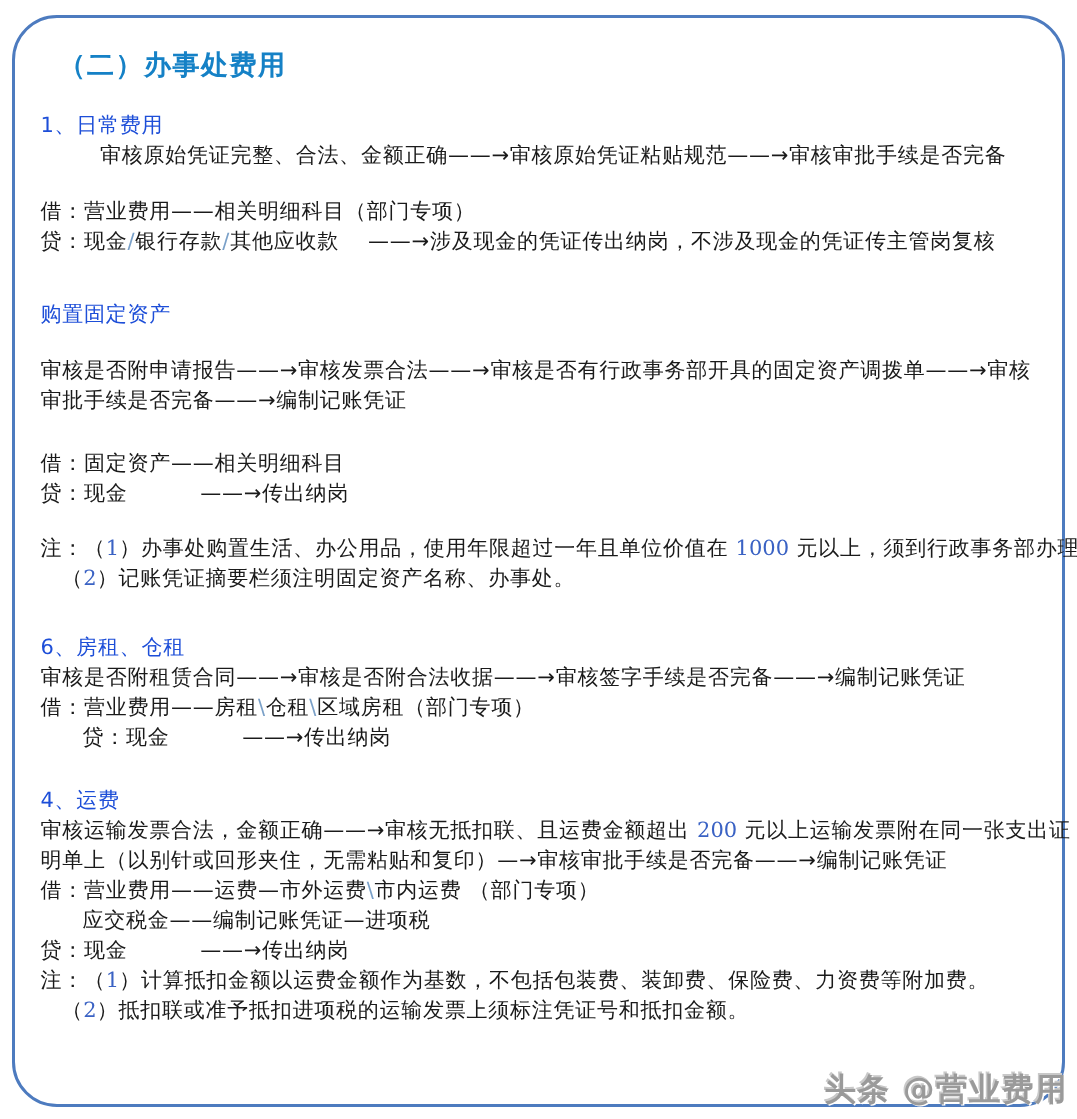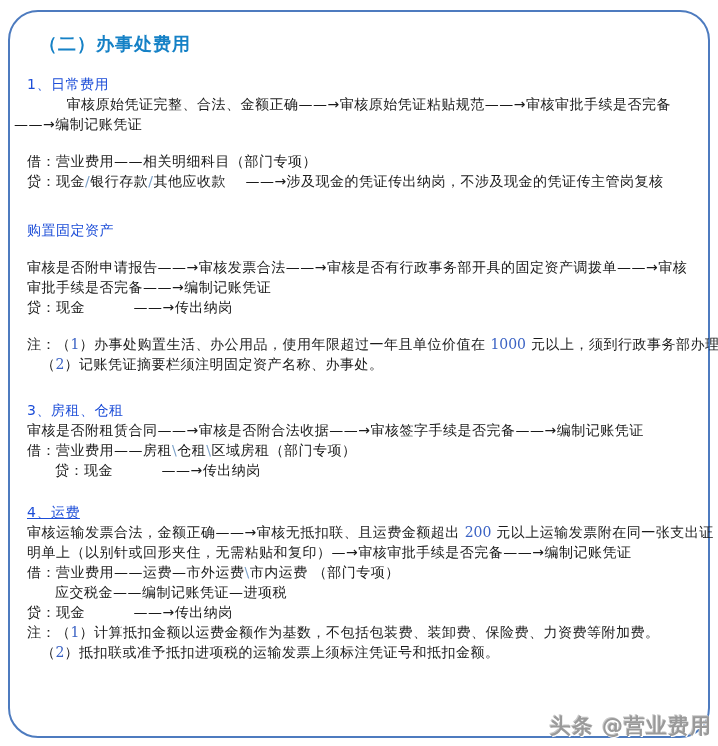--- a/index.html
+++ b/index.html
@@ -18,48 +18,48 @@
   .ind1{padding-left:14px;}
   .num{color:#3a62c4;font-family:"DejaVu Serif","Liberation Serif",serif;letter-spacing:0;}
   .sep{color:#7aa0c8;}
   .mt-h1{margin-top:18px;}
   .mt-entry{margin-top:17px;}
   .mt-s2h{margin-top:29px;}
   .mt-s2flow{margin-top:17px;}
   .mt-s2debit{margin-top:22px;}
   .mt-note{margin-top:17px;}
   .mt-s3h{margin-top:26px;}
-  .mt-s4h{margin-top:22px;text-decoration:underline;}
+  .mt-s4h{margin-top:22px;}
   .watermark{position:absolute;right:6px;bottom:6px;font-size:21px;font-weight:bold;
        color:#9a9a9a;letter-spacing:1px;
        text-shadow:1px 1px 0 #ffffff,-1px -1px 0 #c9c9c9;}
 </style>
 </head>
 <body>
 
 <div class="panel-border"></div>
 
 <div class="content">
 
   <div class="page-title">（二）办事处费用</div>
 
   <div class="red-h mt-h1">1、日常费用</div>
   <div class="line colorize">        审核原始凭证完整、合法、金额正确——→审核原始凭证粘贴规范——→审核审批手续是否完备</div>
-  <div class="line colorize outdent">——→编制记账凭证</div>
   <div class="line colorize mt-entry">借：营业费用——相关明细科目（部门专项）</div>
   <div class="line colorize">贷：现金<span class="sep">/</span>银行存款<span class="sep">/</span>其他应收款　 ——→涉及现金的凭证传出纳岗，不涉及现金的凭证传主管岗复核</div>
 
   <div class="red-h mt-s2h">购置固定资产</div>
   <div class="line colorize mt-s2flow">审核是否附申请报告——→审核发票合法——→审核是否有行政事务部开具的固定资产调拨单——→审核</div>
   <div class="line colorize">审批手续是否完备——→编制记账凭证</div>
+  <div class="line colorize mt-s2debit">借：固定资产——相关明细科目</div>
   <div class="line colorize">贷：现金　　　 ——→传出纳岗</div>
   <div class="line colorize mt-note">注：（<span class="num">1</span>）办事处购置生活、办公用品，使用年限超过一年且单位价值在 <span class="num">1000</span> 元以上，须到行政事务部办理</div>
   <div class="line colorize ind1">（<span class="num">2</span>）记账凭证摘要栏须注明固定资产名称、办事处。</div>
 
-  <div class="red-h mt-s3h">3、房租、仓租</div>
+  <div class="red-h mt-s3h">6、房租、仓租</div>
   <div class="line colorize">审核是否附租赁合同——→审核是否附合法收据——→审核签字手续是否完备——→编制记账凭证</div>
   <div class="line colorize">借：营业费用——房租<span class="sep">\</span>仓租<span class="sep">\</span>区域房租（部门专项）</div>
   <div class="line colorize ind2">贷：现金　　　 ——→传出纳岗</div>
 
   <div class="red-h mt-s4h">4、运费</div>
   <div class="line colorize">审核运输发票合法，金额正确——→审核无抵扣联、且运费金额超出 <span class="num">200</span> 元以上运输发票附在同一张支出证</div>
   <div class="line colorize">明单上（以别针或回形夹住，无需粘贴和复印）—→审核审批手续是否完备——→编制记账凭证</div>
   <div class="line colorize">借：营业费用——运费—市外运费<span class="sep">\</span>市内运费 （部门专项）</div>
   <div class="line colorize ind2">应交税金——编制记账凭证—进项税</div>
   <div class="line colorize">贷：现金　　　 ——→传出纳岗</div>

